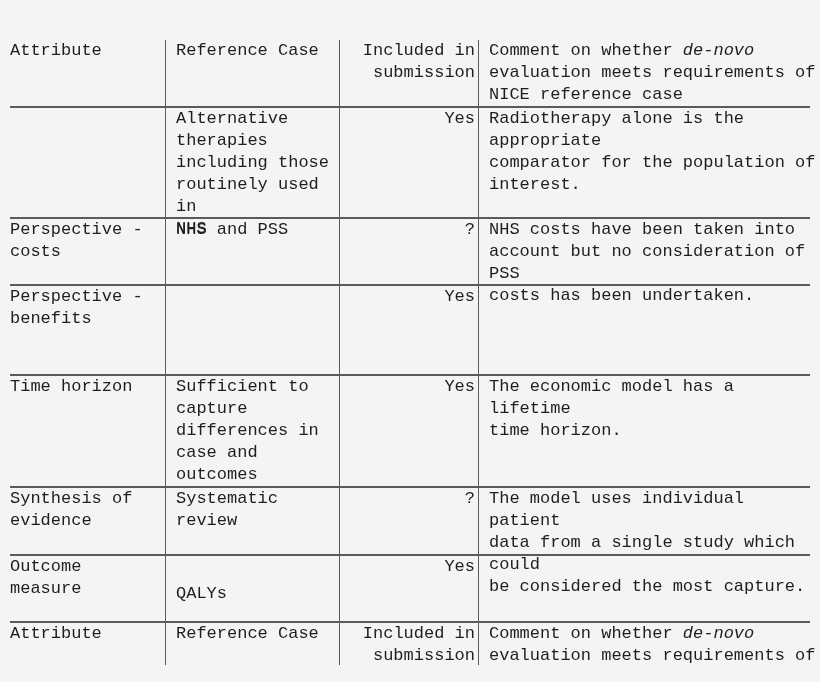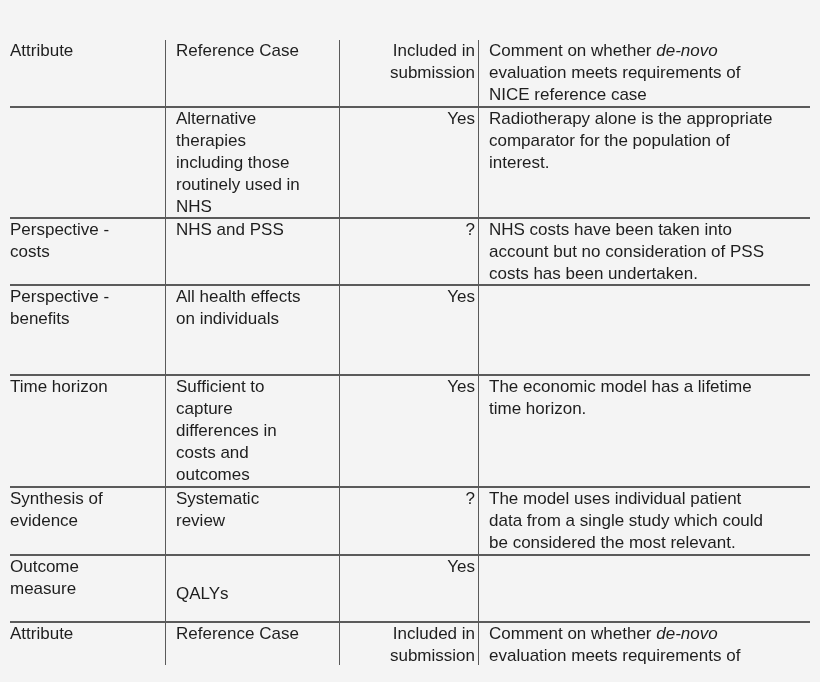--- a/index.html
+++ b/index.html
@@ -1,20 +1,20 @@
 <!DOCTYPE html>
 <html><head>
 <meta charset="utf-8">
 <style>
   html, body { margin: 0; padding: 0; }
   body {
     width: 820px; height: 682px; background: #f4f4f4; position: relative; overflow: hidden;
     font-family: "Liberation Sans", sans-serif; color: #1e1e1e;
   }
-  .table { position: absolute; left: 0; top: 0; width: 820px; height: 682px; }
+  .table { position: absolute; left: 0; top: 0; width: 820px; height: 682px; font-family: Liberation Mono, monospace; }
   .hline { position: absolute; left: 10px; width: 800px; height: 2px; background: #5a5a5a; }
   .vline { position: absolute; top: 40px; width: 1px; height: 625px; background: #5a5a5a; }
   .cell {
     position: absolute; font-size: 17px; line-height: 22px; white-space: pre-line;
   }
   .c0 { left: 10px; width: 150px; }
   .c1 { left: 176px; width: 160px; }
   .c2 { left: 350px; width: 125px; text-align: right; }
   .c3 { left: 489px; width: 328px; }
   em { font-style: italic; }
@@ -57,42 +57,40 @@
   <div class="cell c0" style="top:219px">Perspective -
 costs</div>
   <div class="cell c1" style="top:219px">NHS and PSS</div>
   <div class="cell c2" style="top:219px">?</div>
   <div class="cell c3" style="top:219px">NHS costs have been taken into
 account but no consideration of PSS
 costs has been undertaken.</div>
 
   <div class="cell c0" style="top:286px">Perspective -
 benefits</div>
-  <div class="cell c1" style="top:286px">All health effects
-on individuals</div>
   <div class="cell c2" style="top:286px">Yes</div>
 
   <div class="cell c0" style="top:376px">Time horizon</div>
   <div class="cell c1" style="top:376px">Sufficient to
 capture
 differences in
-costs and
+case and
 outcomes</div>
   <div class="cell c2" style="top:376px">Yes</div>
   <div class="cell c3" style="top:376px">The economic model has a lifetime
 time horizon.</div>
 
   <div class="cell c0" style="top:488px">Synthesis of
 evidence</div>
   <div class="cell c1" style="top:488px">Systematic
 review</div>
   <div class="cell c2" style="top:488px">?</div>
   <div class="cell c3" style="top:488px">The model uses individual patient
 data from a single study which could
-be considered the most relevant.</div>
+be considered the most capture.</div>
 
   <div class="cell c0" style="top:556px">Outcome
 measure</div>
   <div class="cell c1" style="top:583px">QALYs</div>
   <div class="cell c2" style="top:556px">Yes</div>
   <div class="cell c3" style="top:556px"></div>
 
   <div class="cell c0" style="top:623px">Attribute</div>
   <div class="cell c1" style="top:623px">Reference Case</div>
   <div class="cell c2" style="top:623px">Included in

